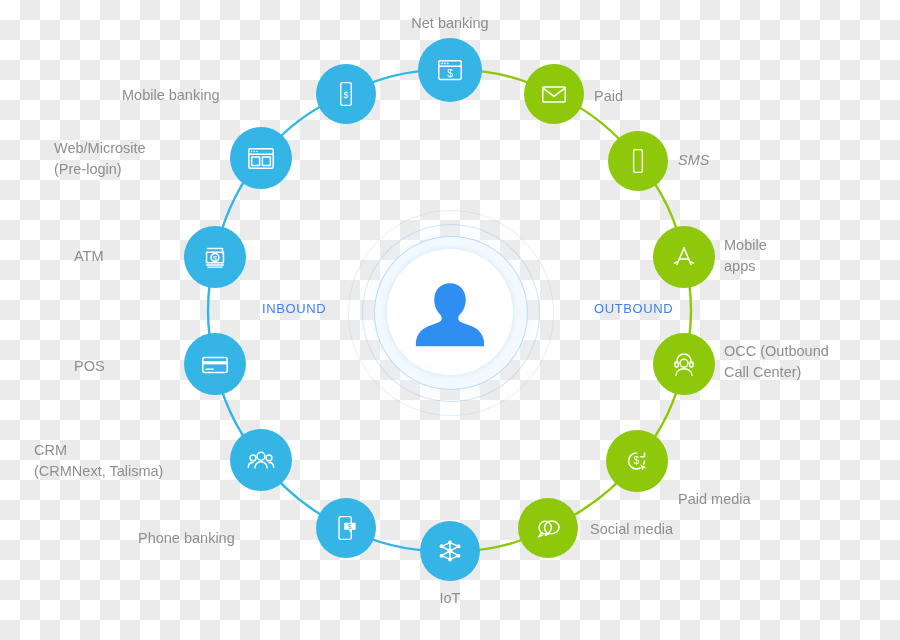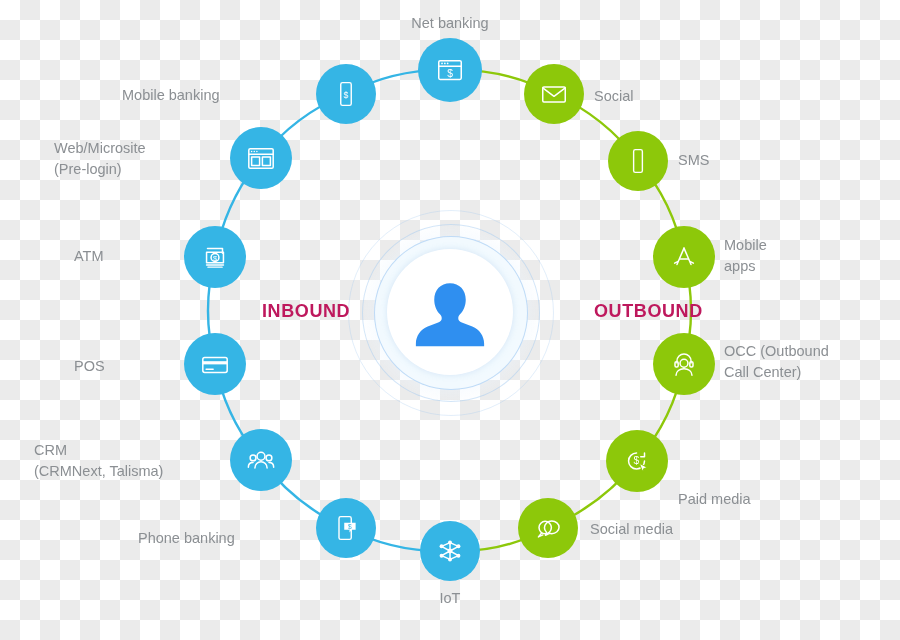--- a/index.html
+++ b/index.html
@@ -23,23 +23,23 @@
     color:#8b8f93;
     font-size:14.5px;
     line-height:21px;
     white-space:pre-line;
   }
   .lbl.r{text-align:left;}
   .lbl.l{text-align:left;}
   .lbl.c{text-align:center;}
   .dir{
     position:absolute;
-    color:#be185d;
-    font-weight:bold;
-    font-size:18px;
+    color:#3b82f6;
+    font-weight:normal;
+    font-size:13px;
     letter-spacing:0.6px;
   }
   .hub{position:absolute;left:374px;top:236px;width:152px;height:152px;}
   .ring{position:absolute;border-radius:50%;}
 </style>
 </head>
 <body>
 
 <div id="stage">
   <svg class="canvas" id="links">
@@ -244,16 +244,16 @@
       <div class="lbl r" style="left: 34px; top: 440px; width: 190px; color: rgb(139, 143, 147);">CRM
 (CRMNext, Talisma)</div>
       <div class="lbl r" style="left: 138px; top: 518px; width: 170px; color: rgb(139, 143, 147); margin-top: 10px;">Phone banking</div>
       <div class="lbl c" style="left: 400px; top: 588px; width: 100px; color: rgb(139, 143, 147);">IoT</div>
       <div class="lbl l" style="left: 590px; top: 519px; width: 170px; color: rgb(139, 143, 147);">Social media</div>
       <div class="lbl l" style="left: 678px; top: 452px; width: 170px; color: rgb(139, 143, 147); margin-top: 37px;">Paid media</div>
       <div class="lbl l" style="left: 724px; top: 341px; width: 176px; color: rgb(139, 143, 147);">OCC (Outbound
 Call Center)</div>
       <div class="lbl l" style="left: 724px; top: 235px; width: 120px; color: rgb(139, 143, 147);">Mobile
 apps</div>
-      <div class="lbl l" style="left: 678px; top: 150px; width: 110px; color: rgb(139, 143, 147);">SMS</div>
-      <div class="lbl l" style="left: 594px; top: 86px; width: 110px; color: rgb(139, 143, 147);">Social</div>
+      <div class="lbl l" style="left: 678px; top: 150px; width: 110px; color: rgb(139, 143, 147); font-style: italic;">SMS</div>
+      <div class="lbl l" style="left: 594px; top: 86px; width: 110px; color: rgb(139, 143, 147);">Paid</div>
     </div>
 </div>
 
 </body></html>

